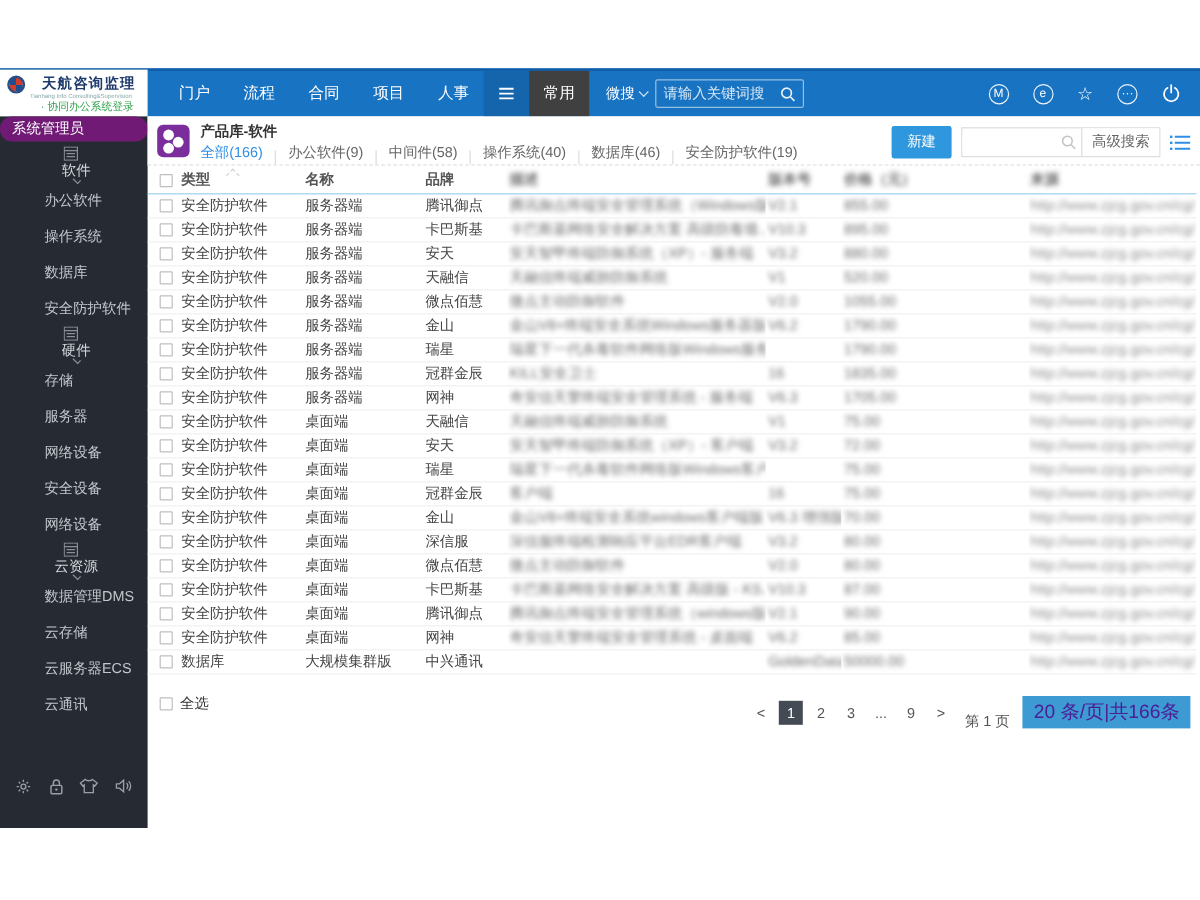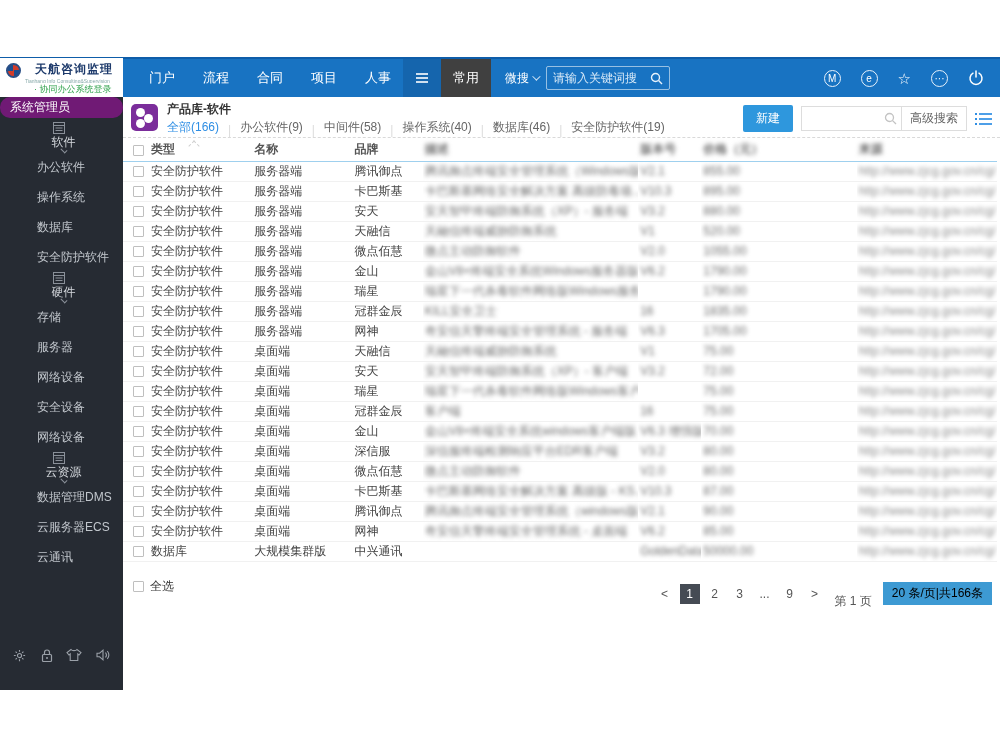--- a/index.html
+++ b/index.html
@@ -76,21 +76,21 @@
   input[type=checkbox] { appearance:none; -webkit-appearance:none; width:11px; height:11px; border:1px solid #bfbfbf; border-radius:1px; background:#fff; vertical-align:middle; cursor:pointer; }
   .blur { filter:blur(2.2px); color:#6e6e6e; }
   .blur-url { filter:blur(2.2px); color:#909090; }
 
   
   .select-all { position:absolute; left:133px; top:578px; font-size:12px; color:#333; display:flex; align-items:center; gap:6px; }
   .pager { position:absolute; right:8px; top:577px; display:flex; align-items:center; font-size:12px; color:#555; gap:5px; }
   .pg { min-width:20px; height:20px; display:flex; align-items:center; justify-content:center; padding:0 4px; cursor:pointer; color:#555; }
   .pg.active { background:#454b54; color:#fff; }
   .pg-label { margin-left:5px; color:#555;margin-top:16px; }
-  .pg-badge { margin-left:6px; background:#3d9ad3; color:#000000; padding:3px 9px; font-size:12px; }
+  .pg-badge { margin-left:6px; background:#3d9ad3; color:#4c1d95; padding:3px 9px; font-size:16px; }
 </style>
 </head>
 <body>
 
 <div class="screen">
 
   <div class="topbar">
     <div class="logo-box">
       <div class="logo-row">
         <span class="logo-mark"></span>
@@ -175,20 +175,21 @@
           <span class="grp-ic"><svg width="12" height="12" viewBox="0 0 12 12">
               <rect x="0.5" y="0.5" width="11" height="11" fill="none" stroke="#8a9099"></rect>
               <line x1="0.5" y1="3.5" x2="11.5" y2="3.5" stroke="#8a9099"></line>
               <line x1="2.5" y1="6" x2="9.5" y2="6" stroke="#8a9099"></line>
               <line x1="2.5" y1="8.5" x2="9.5" y2="8.5" stroke="#8a9099"></line>
             </svg></span>
           <span class="grp-label">云资源</span>
           <span class="grp-chev"></span>
         </div>
         <div class="grp-item">数据管理DMS</div>
+        <div class="grp-item">云存储</div>
         <div class="grp-item">云服务器ECS</div>
         <div class="grp-item">云通讯</div>
       </div>
     <div class="side-tools">
       <span class="tool-ic">
         <svg width="15" height="15" viewBox="0 0 16 16">
             <circle cx="8" cy="8" r="2.2" fill="none" stroke="#9aa0a8" stroke-width="1.2"></circle>
             <path d="M8 2v2M8 12v2M2 8h2M12 8h2M3.8 3.8l1.4 1.4M10.8 10.8l1.4 1.4M12.2 3.8l-1.4 1.4M5.2 10.8l-1.4 1.4" stroke="#9aa0a8" stroke-width="1.2"></path>
           </svg>
       </span>

